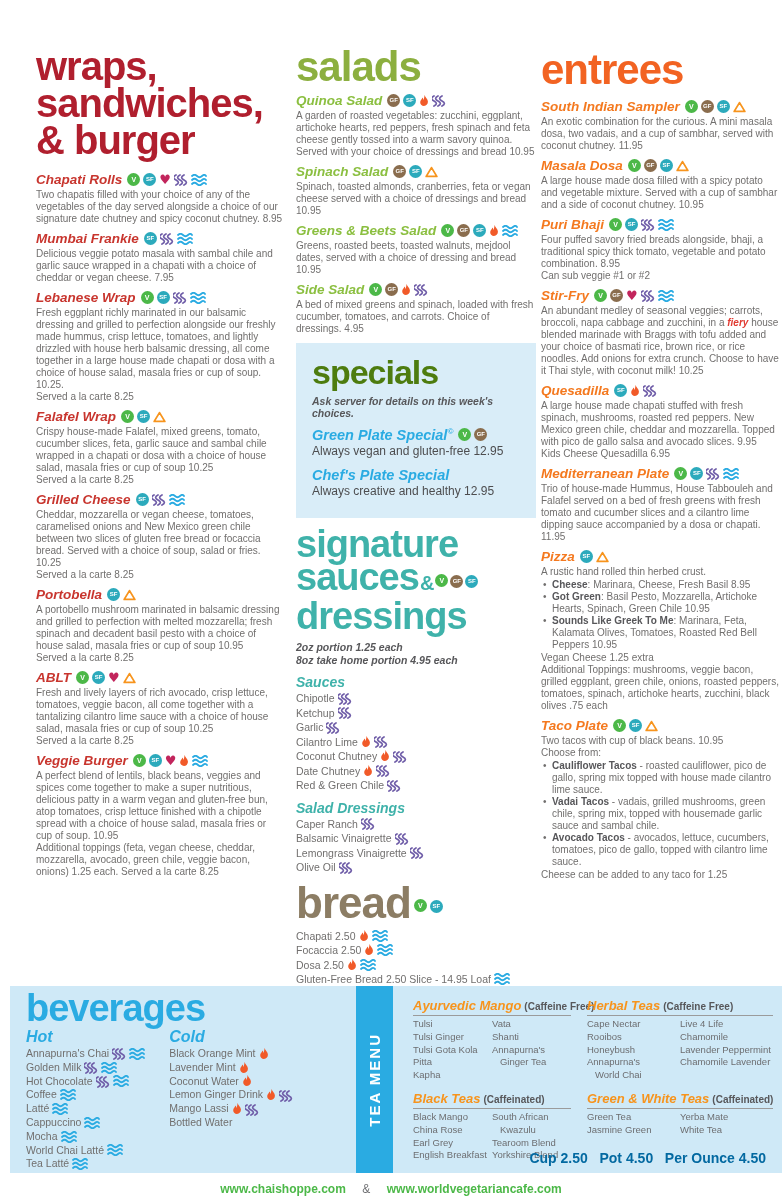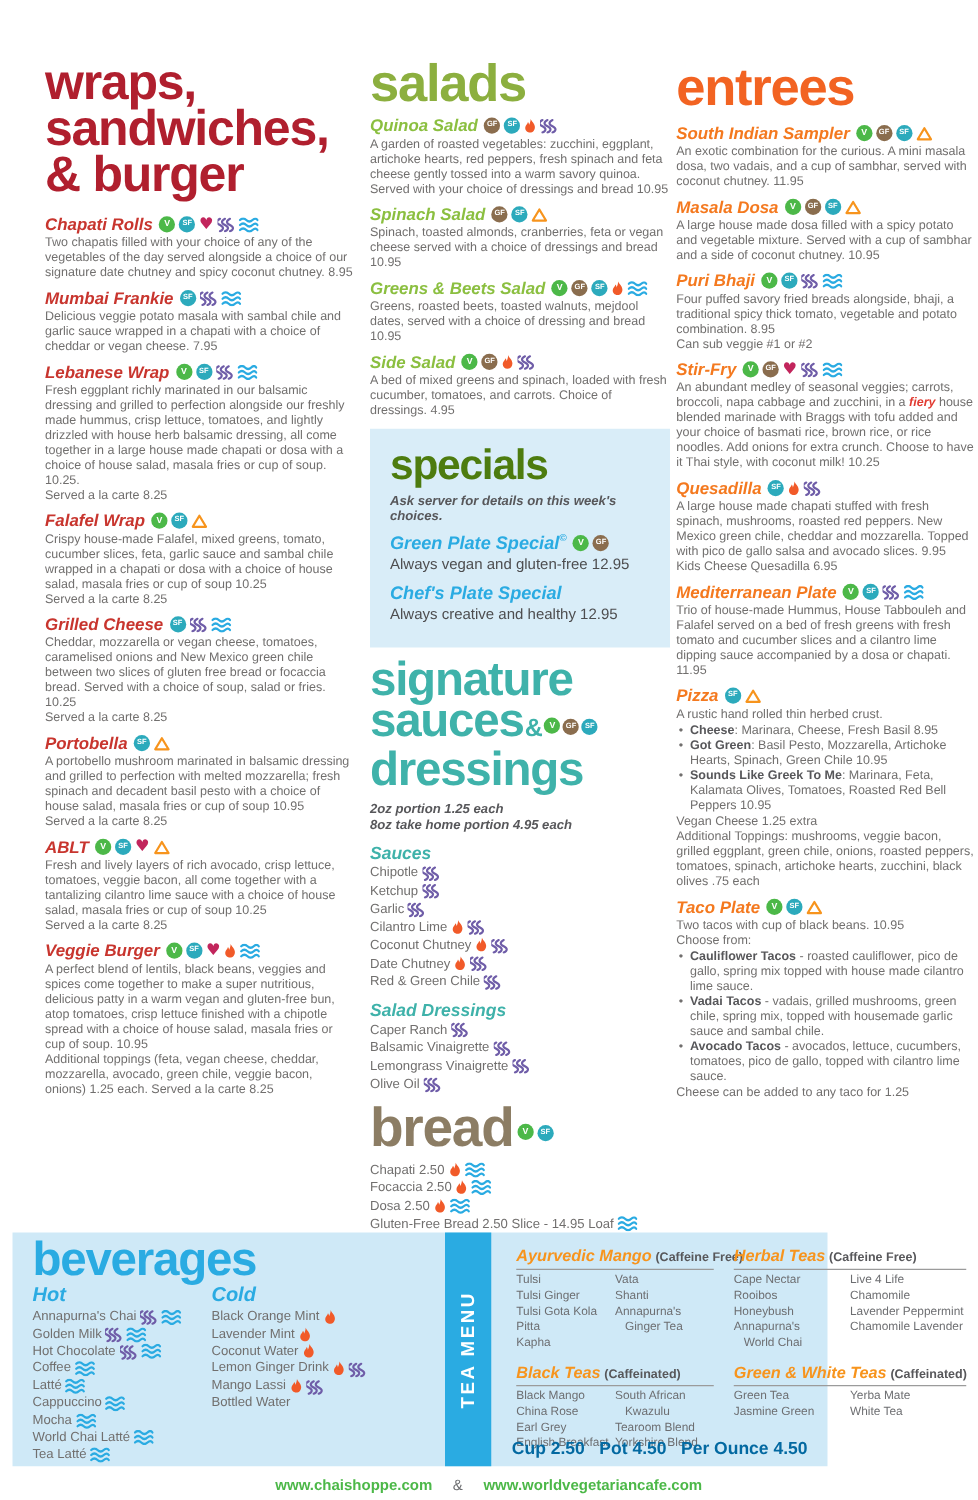--- a/index.html
+++ b/index.html
@@ -36,21 +36,21 @@
 .specials-box .mi-name{font-size:14.5px;}
 .specials-box .mi-line{font-size:12px;color:#4d4d4f;line-height:15px;}
 .sig-hd{color:#3fb2aa;font-weight:bold;font-size:38px;line-height:33px;letter-spacing:-1px;margin:6px 0 8px;}
 .sig-amp{font-size:20px;margin-left:1px;}
 .sig-hd .badge{vertical-align:7px;margin-left:2px;}
 .sig-note{font-size:10.5px;font-style:italic;font-weight:bold;color:#57575a;line-height:13px;}
 .group-title{font-style:italic;font-weight:bold;font-size:14px;color:#3fb2aa;margin:7px 0 1px;}
 .line-row{display:flex;align-items:center;gap:3px;font-size:10.5px;color:#716f6e;line-height:14.5px;height:14.5px;}
 .bread-hd{color:#8c7d64;font-weight:bold;font-size:44px;letter-spacing:-1px;line-height:40px;margin:8px 0 6px;}
 .bread-hd .badge{vertical-align:10px;margin-left:3px;}
-.band{position:absolute;left:10px;top:986px;width:652px;height:187px;background:#cfe9f7;z-index:2;}
+.band{position:absolute;left:10px;top:986px;width:772px;height:187px;background:#cfe9f7;z-index:2;}
 .bev{position:absolute;left:16px;top:2px;width:330px;}
 .bev h1{color:#2aabe2;font-size:38px;font-weight:bold;letter-spacing:-1px;line-height:40px;}
 .bev-cols{display:flex;gap:24px;}
 .bev-title{font-style:italic;font-weight:bold;font-size:16px;color:#2aabe2;line-height:18px;margin-bottom:1px;}
 .bev .line-row{font-size:10.5px;line-height:13.8px;height:13.8px;}
 .tea-tab{position:absolute;left:346px;top:0;width:37px;height:187px;background:#2aabe2;display:flex;align-items:center;justify-content:center;}
 .tea-tab span{writing-mode:vertical-rl;transform:rotate(180deg);color:#fff;font-weight:bold;font-size:15px;letter-spacing:2px;}
 .tea-area{position:absolute;left:403px;top:10px;display:flex;gap:16px;}
 .tea-col-0{width:158px;}
 .tea-col-1{width:186px;}

